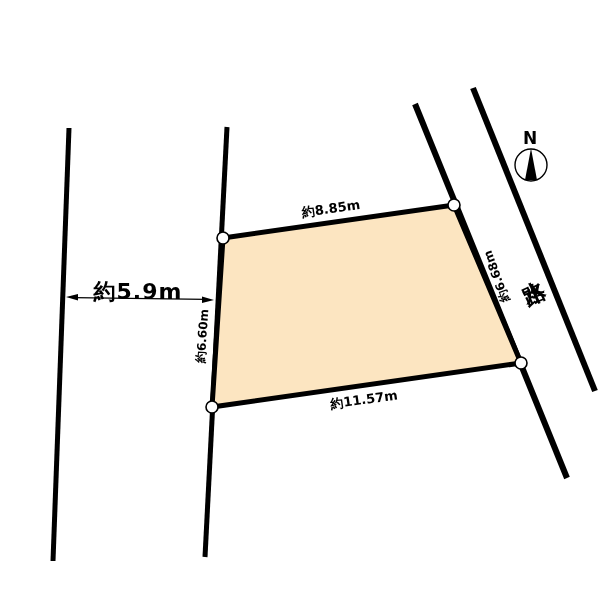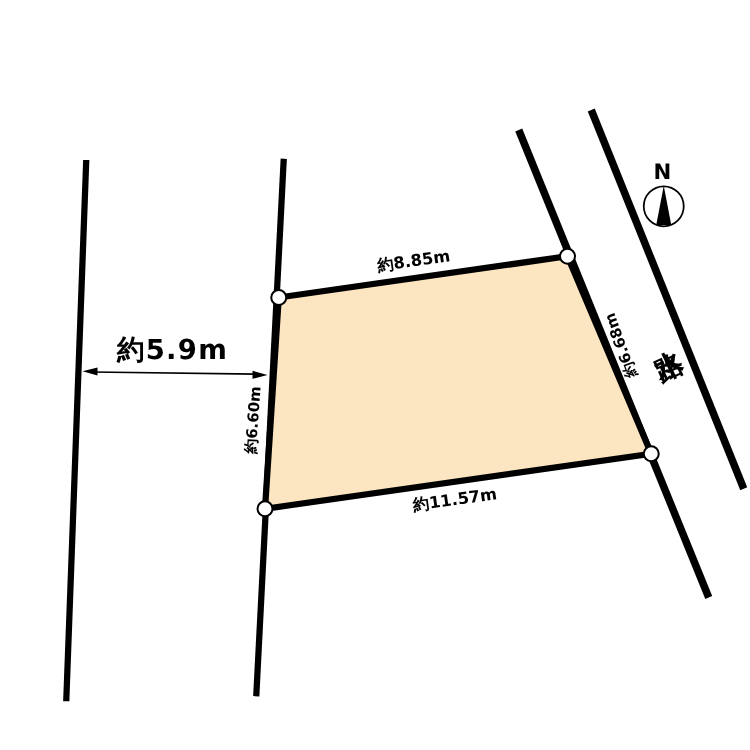--- a/index.html
+++ b/index.html
@@ -89,17 +89,17 @@
   <div class="label compass-label" style="left:530px; top:138px; transform:translate(-50%,-50%);">N</div>
 
   <div class="label edge-label" style="left:331px; top:209px; transform:translate(-50%,-50%) rotate(-8deg);">約8.85m</div>
 
   <div class="label edge-label" style="left:364px; top:400px; transform:translate(-50%,-50%) rotate(-8deg);">約11.57m</div>
 
   <div class="label edge-label-small" style="left:203px; top:336px; transform:translate(-50%,-50%) rotate(-86deg);">約6.60m</div>
 
   <div class="label edge-label-small" style="left:497px; top:276px; transform:translate(-50%,-50%) rotate(-110deg);">約6.68m</div>
 
-  <div class="label road-width-label" style="left:138px; top:280px; transform:translate(-50%,-50%);">約5.9m</div>
+  <div class="label road-width-label" style="left:138px; top:292px; transform:translate(-50%,-50%);">約5.9m</div>
 
   <div class="label waterway-label" style="left:522px; top:268px; transform:translate(-50%,-50%) rotate(-25deg);">水路</div>
 
 </div>
 
 </body></html>

